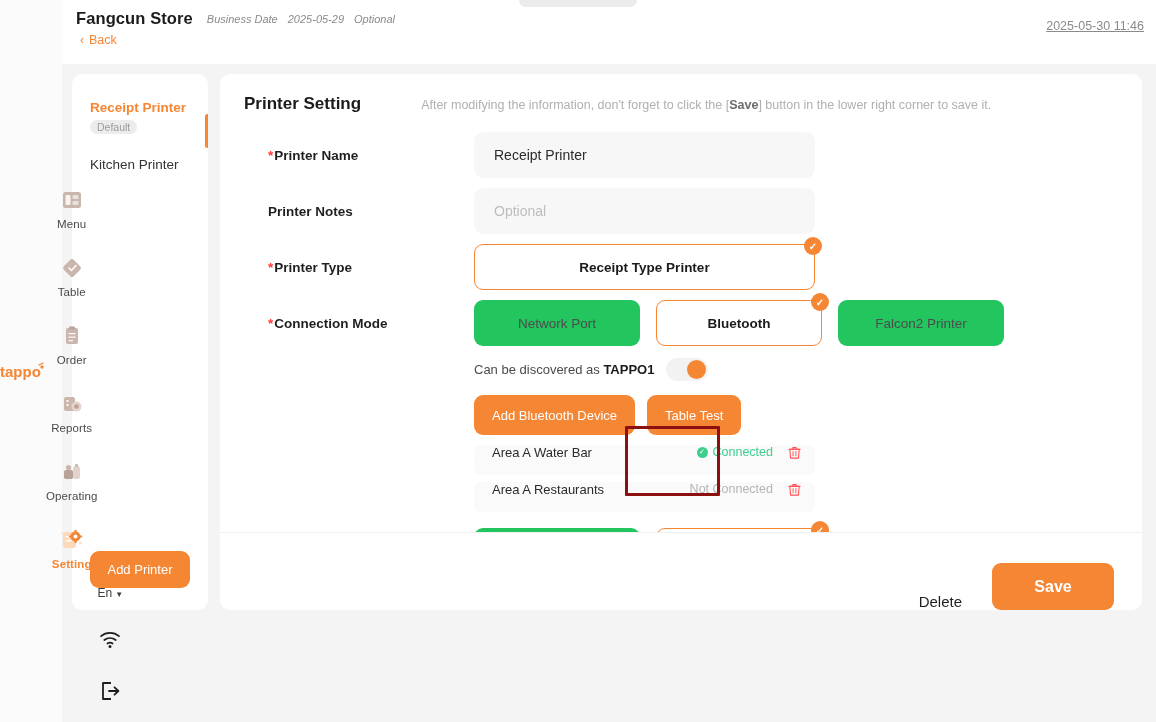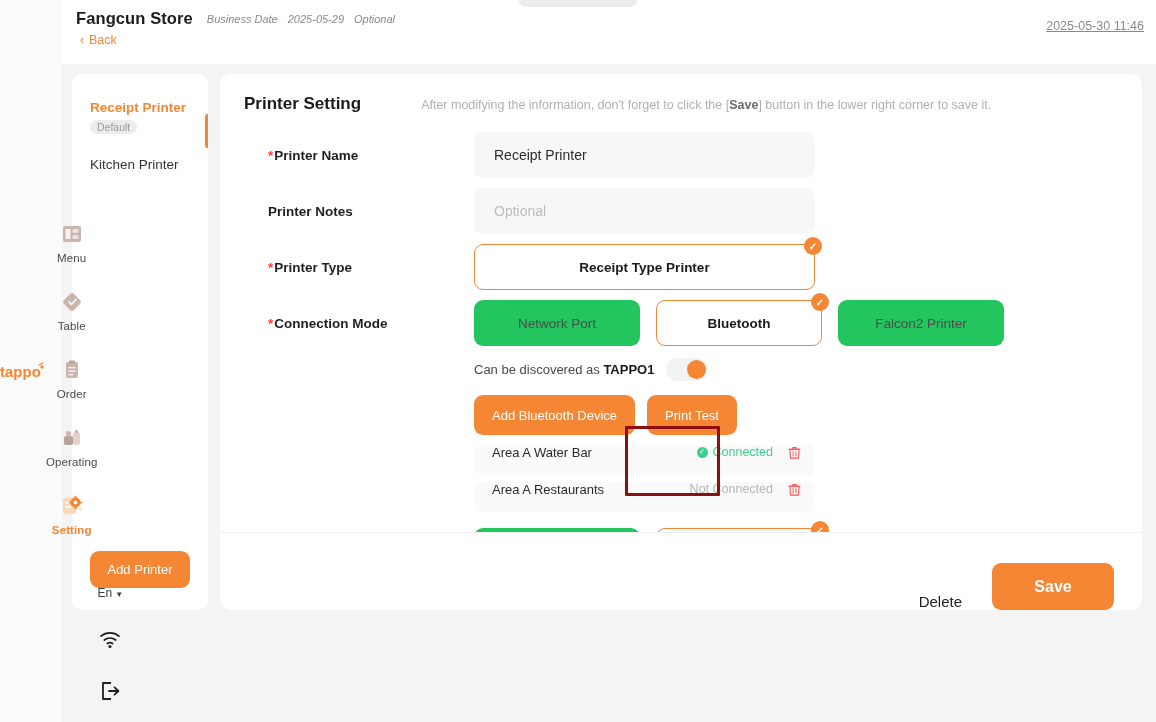--- a/index.html
+++ b/index.html
@@ -220,20 +220,32 @@
             <rect x="5" y="3" width="12" height="16" rx="2" fill="#cbb6ad"></rect>
             <rect x="8" y="1.5" width="6" height="3" rx="1.2" fill="#b9a299"></rect>
             <rect x="7.5" y="8" width="7" height="1.3" fill="#fff" opacity=".9"></rect>
             <rect x="7.5" y="11.5" width="7" height="1.3" fill="#fff" opacity=".9"></rect>
             <rect x="7.5" y="15" width="4.5" height="1.3" fill="#fff" opacity=".9"></rect>
           </svg>
         </span>
         <span class="rail-label">Order</span>
       </div>
 
+      <div class="rail-item">
+        <span class="rail-icon">
+          <svg width="22" height="22" viewBox="0 0 22 22">
+            <rect x="3" y="4" width="11" height="14" rx="2" fill="#cbb6ad"></rect>
+            <rect x="5.5" y="7" width="2" height="2" fill="#fff" opacity=".9"></rect>
+            <rect x="5.5" y="11" width="2" height="2" fill="#fff" opacity=".9"></rect>
+            <circle cx="15.5" cy="13.5" r="5" fill="#e6d3cb"></circle>
+            <circle cx="15.5" cy="13.5" r="2.3" fill="#b9a299"></circle>
+          </svg>
+        </span>
+        <span class="rail-label">Reports</span>
+      </div>
 
       <div class="rail-item">
         <span class="rail-icon">
           <svg width="22" height="22" viewBox="0 0 22 22">
             <rect x="12" y="5" width="7" height="13" rx="2.5" fill="#e2d2cb"></rect>
             <rect x="3" y="9" width="9" height="9" rx="1.8" fill="#b9a299"></rect>
             <circle cx="7.5" cy="6.5" r="2.6" fill="#cbb6ad"></circle>
             <rect x="14" y="3" width="3" height="3" rx="1" fill="#cbb6ad"></rect>
           </svg>
         </span>
@@ -391,21 +403,21 @@
                   <span>Can be discovered as</span>
                   <b>TAPPO1</b>
                 </span>
                 <div class="toggle">
                   <div class="knob"></div>
                 </div>
               </div>
 
               <div class="bt-actions">
                 <button class="btn-orange">Add Bluetooth Device</button>
-                <button class="btn-orange">Print Test</button>
+                <button class="btn-orange">Table Test</button>
               </div>
 
               <div class="dev-list">
 
                 <div class="dev-row">
                   <span class="dev-name">Area A Water Bar</span>
                   <span class="dev-status connected">
                     <span class="dot-ok">✓</span>
                     <span>Connected</span>
                   </span>

